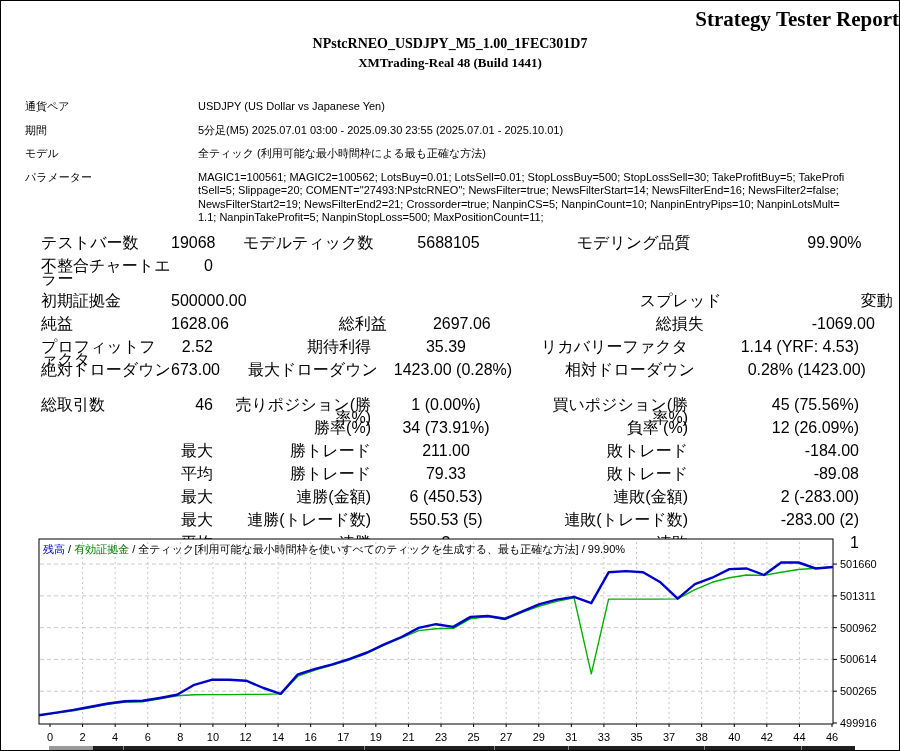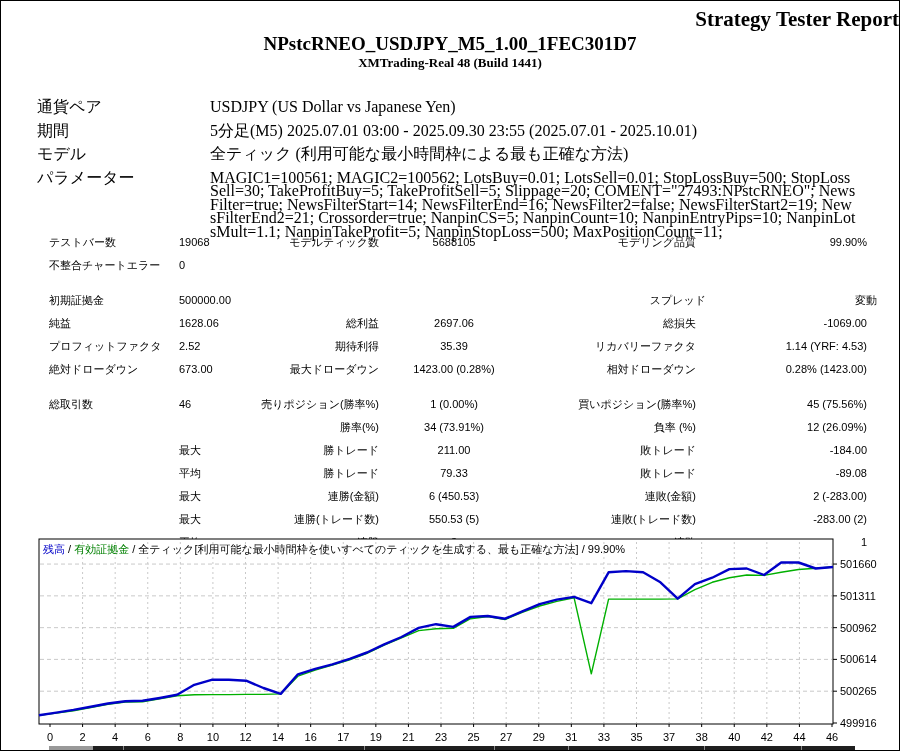--- a/index.html
+++ b/index.html
@@ -1,33 +1,33 @@
 <!DOCTYPE html>
 <html><head>
 <meta charset="utf-8">
 <style>
   html,body{margin:0;padding:0;background:#e8e8e8;}
   .page{position:relative;width:898px;height:749px;margin:0 auto;background:#fff;
         border:1px solid #000;overflow:hidden;
         font-family:"Liberation Sans",sans-serif;color:#000;}
   .hdr{text-align:center;font-family:"Liberation Serif",serif;font-weight:bold;}
   .hdr .t1{font-size:21px;padding-top:6px;line-height:25px;text-align:right;}
-  .hdr .t2{font-size:19px;line-height:24px;}
+  .hdr .t2{font-size:14px;line-height:24px;}
   .hdr .t3{font-size:13px;line-height:14px;}
   
-  #info-rows{position:absolute;left:36px;top:99px;width:820px;font-size:16px;font-family:Liberation Serif, serif;}
+  #info-rows{position:absolute;left:24px;top:99px;width:820px;font-size:11px;}
   .irow{display:flex;margin-bottom:10px;line-height:13.5px;}
   .ilabel{flex:0 0 173px;}
   .ivalue{flex:1 1 auto;word-break:break-all;}
   
-  #stats{position:absolute;left:48px;top:235px;width:818px;font-size:11px;}
+  #stats{position:absolute;left:40px;top:235px;width:818px;font-size:16px;}
   .srow{display:flex;height:23px;line-height:13px;align-items:flex-start;}
   .srow.gap{margin-top:12px;}
   .c0{flex:0 0 130px;text-align:left;}
-  .c1{flex:0 0 42px;text-align:left;}
+  .c1{flex:0 0 42px;text-align:right;}
   .c2{flex:0 0 158px;text-align:right;padding-left:8px;box-sizing:border-box;}
   .c3{flex:0 0 150px;text-align:center;}
   .c4{flex:0 0 167px;text-align:right;padding-left:7px;box-sizing:border-box;}
   .c5{flex:0 0 171px;text-align:right;}
   
   #chart-wrap{position:absolute;left:0;top:537px;width:898px;height:208px;}
   
   #bottom-strip{position:absolute;left:48px;top:745px;height:6px;background:#1f1f1f;}
   #bottom-strip .cell0{position:absolute;left:0;top:0;bottom:0;background:#999;}
   #bottom-strip .sep{position:absolute;top:0;bottom:0;width:1px;background:#8a8a8a;}

